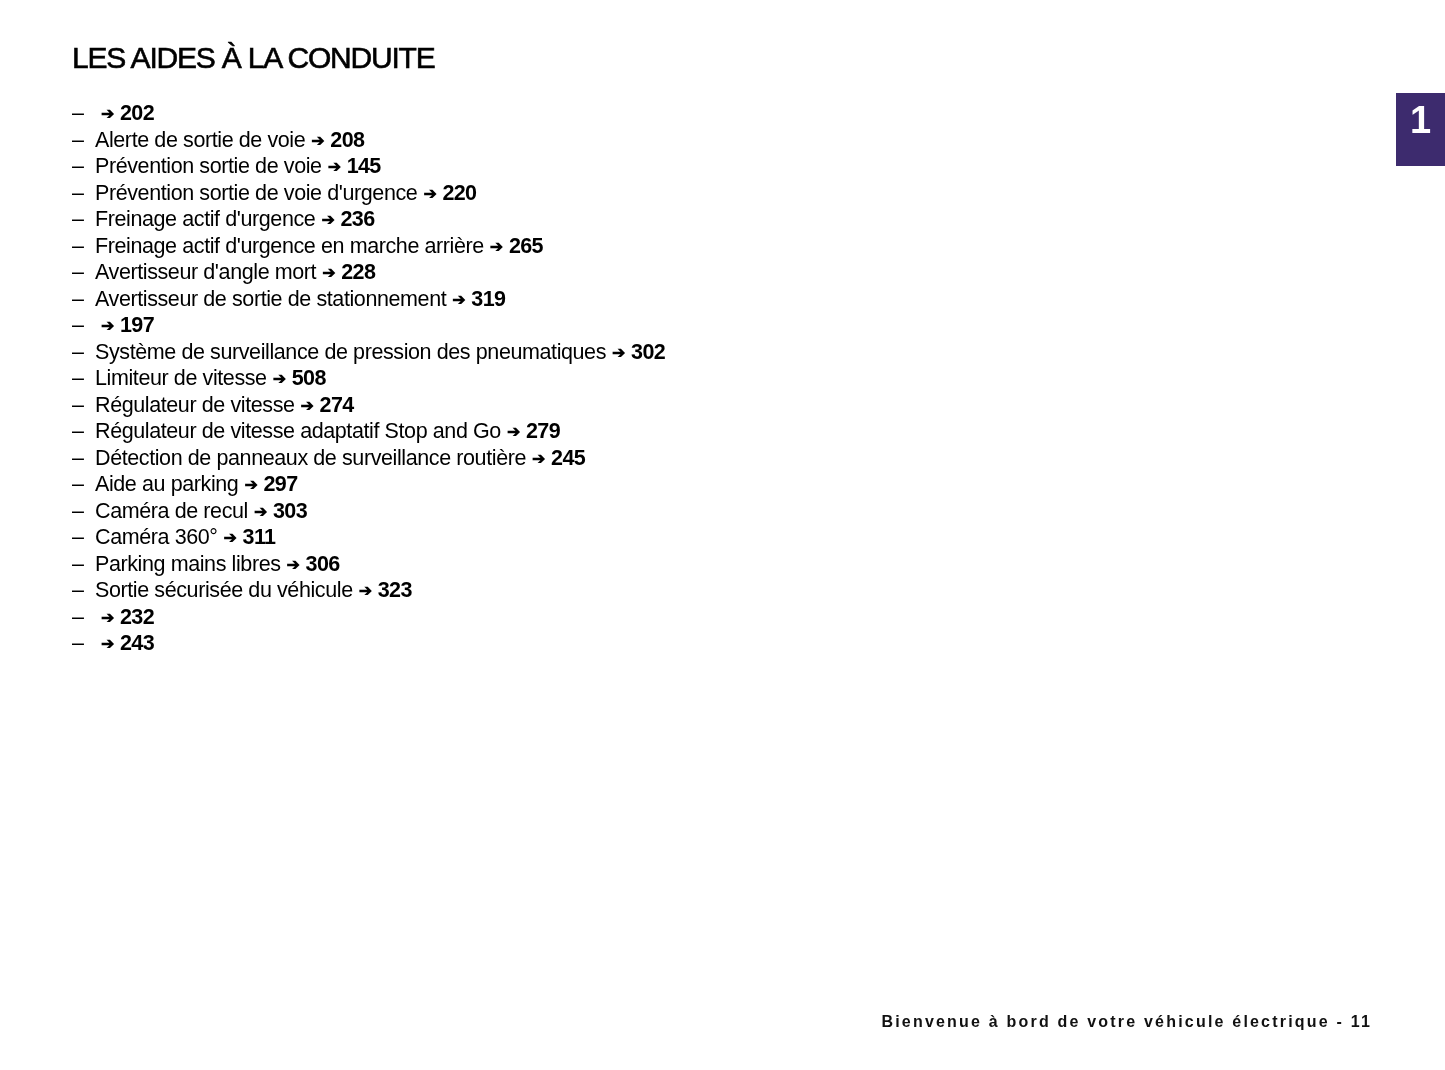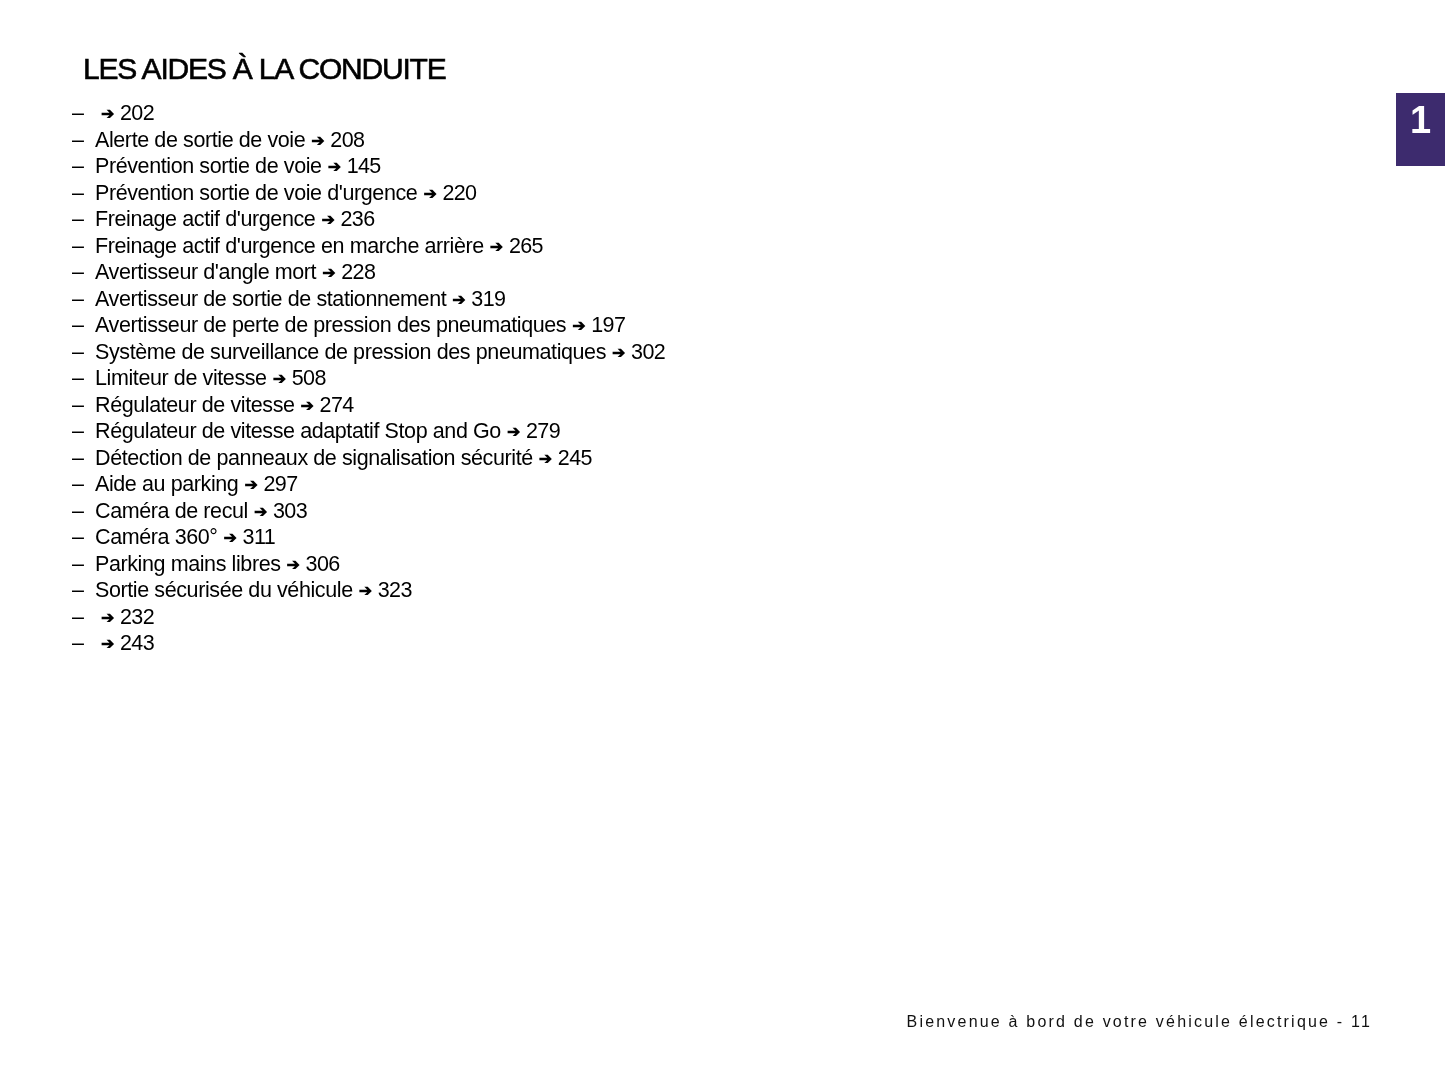--- a/index.html
+++ b/index.html
@@ -12,21 +12,21 @@
       height: 1070px;
       position: relative;
       overflow: hidden;
       font-family: "Liberation Sans", sans-serif;
       color: #000000;
     }
     .page-title {
       position: absolute;
       left: 72px;
       top: 38px;
-      margin: 11px;
+      margin: 0;
       font-size: 30px;
       font-weight: normal;
       letter-spacing: -1.2px;
       line-height: 40px;
       -webkit-text-stroke: 0.6px #000;
     }
     .toc-list {
       position: absolute;
       left: 72px;
       top: 101px;
@@ -47,21 +47,21 @@
       width: 23px;
     }
     .arrow {
       display: inline-block;
       margin: 0 6px 0 6px;
       font-size: 16px;
       font-weight: bold;
       transform: translateY(-1px);
     }
     .page-ref {
-      font-weight: normal;
+      font-weight: bold;
       letter-spacing: -0.6px;
     }
     .chapter-tab {
       position: absolute;
       left: 1396px;
       top: 93px;
       width: 49px;
       height: 73px;
       background: #3d2b6e;
       color: #ffffff;
@@ -73,20 +73,21 @@
       padding-left: 0px;
     }
     .footer {
       position: absolute;
       right: 73px;
       top: 1013px;
       font-size: 16px;
       letter-spacing: 2.2px;
       color: #111111;
       white-space: nowrap;
+      font-weight: bold;
     }
   </style>
 </head>
 <body>
 
 <h1 class="page-title">LES AIDES À LA CONDUITE</h1>
 
 <ul class="toc-list" id="toc-list">
     <li class="toc-item">
       <span class="dash">–</span>
@@ -130,21 +131,20 @@
       <span class="page-ref">228</span>
     </li>
     <li class="toc-item">
       <span class="dash">–</span>
       <span class="label">Avertisseur de sortie de stationnement</span>
       <span class="arrow">➔</span>
       <span class="page-ref">319</span>
     </li>
     <li class="toc-item">
       <span class="dash">–</span>
-      <span class="label">Avertisseur de perte de pression des pneumatiques</span>
       <span class="arrow">➔</span>
       <span class="page-ref">197</span>
     </li>
     <li class="toc-item">
       <span class="dash">–</span>
       <span class="label">Système de surveillance de pression des pneumatiques</span>
       <span class="arrow">➔</span>
       <span class="page-ref">302</span>
     </li>
     <li class="toc-item">
@@ -160,21 +160,21 @@
       <span class="page-ref">274</span>
     </li>
     <li class="toc-item">
       <span class="dash">–</span>
       <span class="label">Régulateur de vitesse adaptatif Stop and Go</span>
       <span class="arrow">➔</span>
       <span class="page-ref">279</span>
     </li>
     <li class="toc-item">
       <span class="dash">–</span>
-      <span class="label">Détection de panneaux de signalisation sécurité</span>
+      <span class="label">Détection de panneaux de surveillance routière</span>
       <span class="arrow">➔</span>
       <span class="page-ref">245</span>
     </li>
     <li class="toc-item">
       <span class="dash">–</span>
       <span class="label">Aide au parking</span>
       <span class="arrow">➔</span>
       <span class="page-ref">297</span>
     </li>
     <li class="toc-item">

